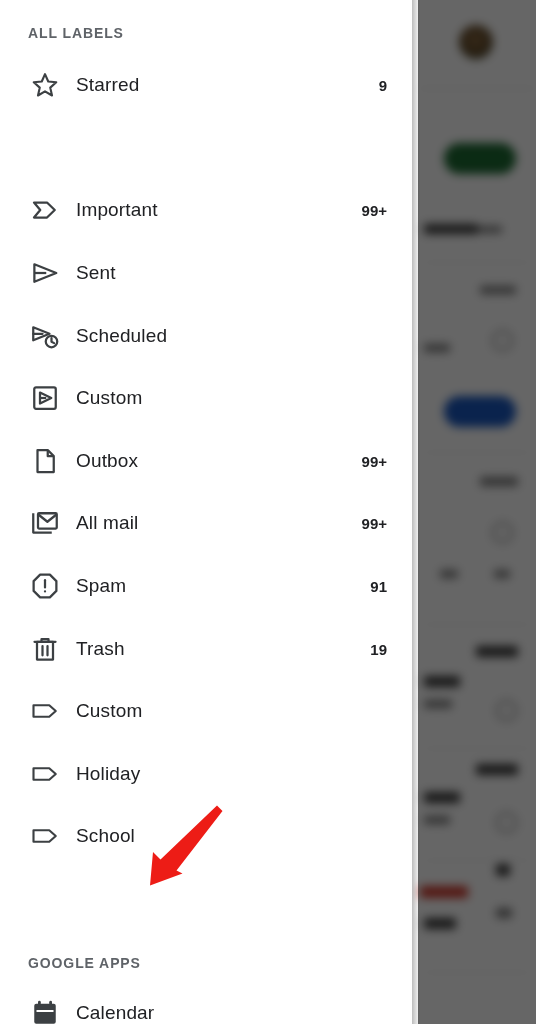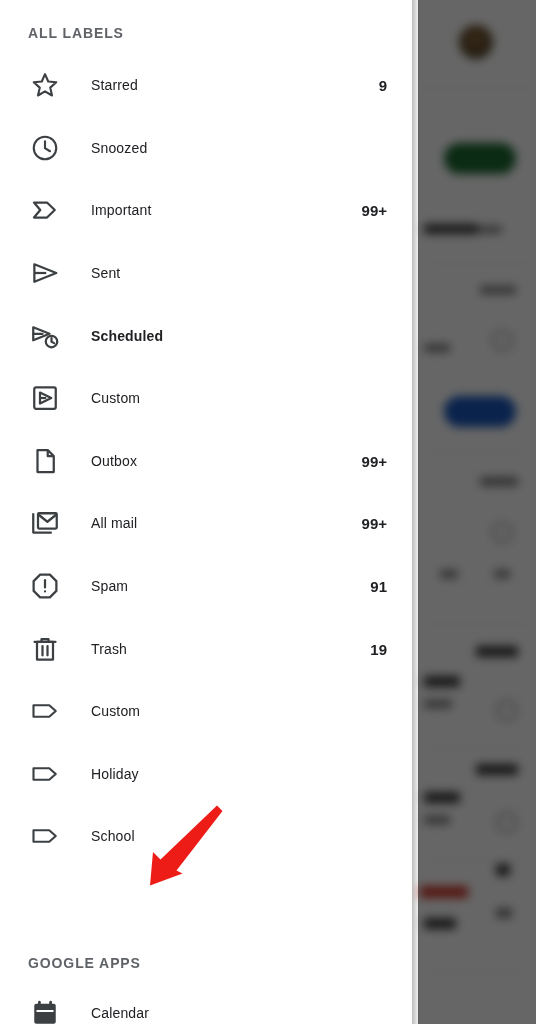--- a/index.html
+++ b/index.html
@@ -131,22 +131,22 @@
     width: 34px;
     height: 34px;
     display: flex;
     align-items: center;
     justify-content: center;
     color: #3c4043;
   }
   .nav-icon svg { display: block; }
   .nav-label {
     position: absolute;
-    left: 91px;
-    font-size: 14px;
+    left: 76px;
+    font-size: 19px;
     color: #202124;
     letter-spacing: 0.15px;
     white-space: nowrap;
   }
   .nav-count {
     position: absolute;
     right: 25px;
     font-size: 15px;
     font-weight: 700;
     color: #202124;
@@ -220,30 +220,20 @@
     <div class="nav-row" style="top:60px;">
       <span class="nav-icon">
         <svg width="30" height="30" viewBox="0 0 24 24" fill="none" stroke="currentColor" stroke-width="1.7" stroke-linejoin="round">
           <polygon points="12,3.3 14.6,9.2 21,9.8 16.2,14.1 17.6,20.4 12,17.1 6.4,20.4 7.8,14.1 3,9.8 9.4,9.2"></polygon>
         </svg>
       </span>
       <span class="nav-label">Starred</span>
       <span class="nav-count">9</span>
     </div>
 
-    <div class="nav-row" style="top:123px;">
-      <span class="nav-icon">
-        <svg width="30" height="30" viewBox="0 0 24 24" fill="none" stroke="currentColor" stroke-width="1.7" stroke-linecap="round">
-          <circle cx="12" cy="12" r="9"></circle>
-          <polyline points="12,6.6 12,12.2 16,14.6"></polyline>
-        </svg>
-      </span>
-      <span class="nav-label">Snoozed</span>
-      <span class="nav-count"></span>
-    </div>
 
     <div class="nav-row" style="top:185px;">
       <span class="nav-icon">
         <svg width="30" height="30" viewBox="0 0 24 24" fill="none" stroke="currentColor" stroke-width="1.8" stroke-linejoin="round">
           <polygon points="3.2,6 13.6,6 19.8,12 13.6,18 3.2,18 8.2,12"></polygon>
         </svg>
       </span>
       <span class="nav-label">Important</span>
       <span class="nav-count">99+</span>
     </div>
@@ -252,21 +242,21 @@
       <span class="nav-icon">
         <svg width="30" height="30" viewBox="0 0 24 24" fill="none" stroke="currentColor" stroke-width="1.8" stroke-linejoin="round">
           <polygon points="3.5,5 21,12 3.5,19"></polygon>
           <line x1="3.5" y1="12" x2="13" y2="12"></line>
         </svg>
       </span>
       <span class="nav-label">Sent</span>
       <span class="nav-count"></span>
     </div>
 
-    <div class="nav-row" style="top:311px;font-weight:bold;">
+    <div class="nav-row" style="top:311px;">
       <span class="nav-icon">
         <svg width="30" height="30" viewBox="0 0 24 24" fill="none" stroke="currentColor" stroke-width="1.8" stroke-linejoin="round" stroke-linecap="round">
           <polygon points="2.6,5 15.6,10.2 2.6,15.4"></polygon>
           <line x1="2.6" y1="10.2" x2="10" y2="10.2"></line>
           <circle cx="17.2" cy="16.4" r="4.6" fill="#ffffff"></circle>
           <polyline points="17.2,13.6 17.2,16.6 19.3,17.7"></polyline>
         </svg>
       </span>
       <span class="nav-label">Scheduled</span>
       <span class="nav-count"></span>

